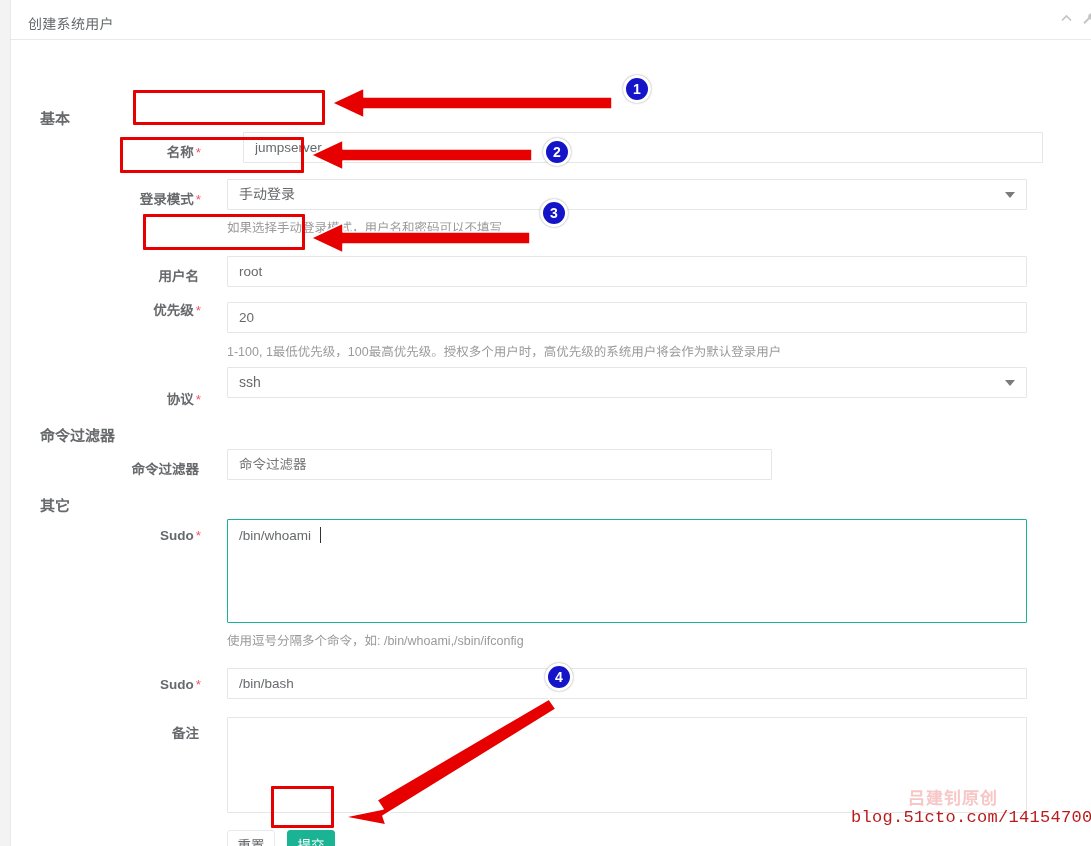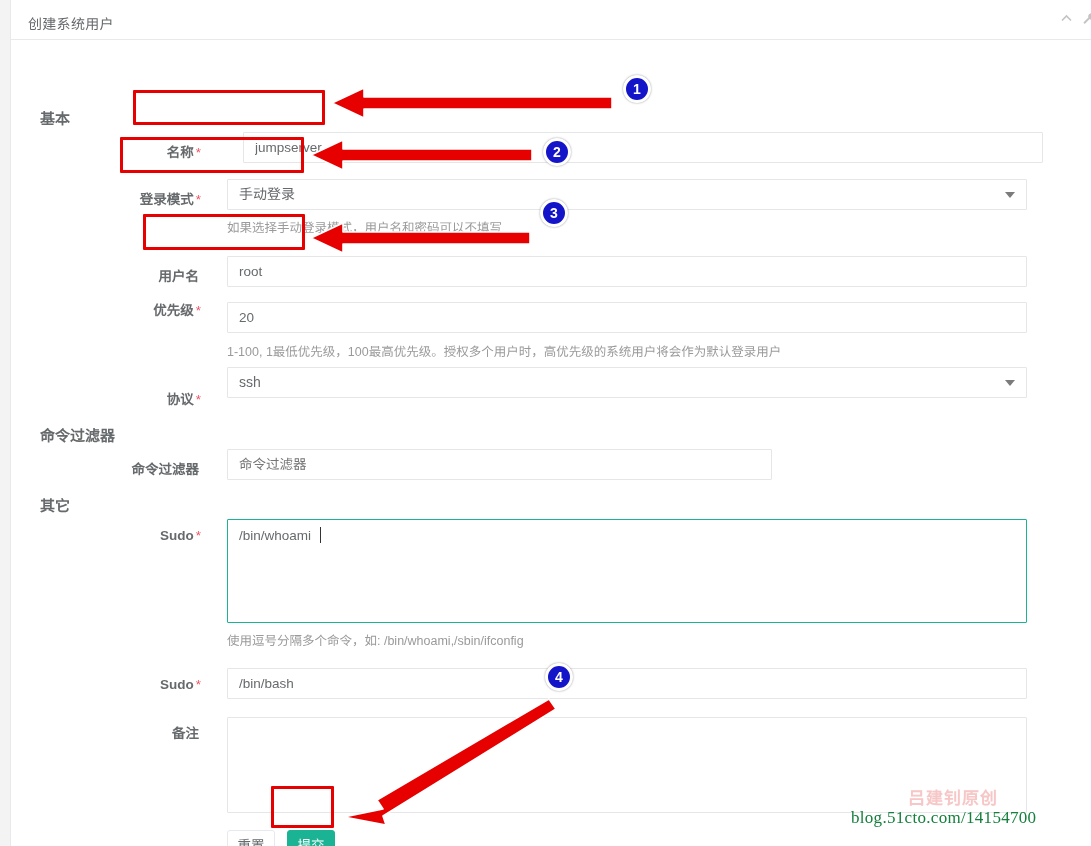--- a/index.html
+++ b/index.html
@@ -231,22 +231,22 @@
   .wm-cn {
     left: 897px; top: 744px;
     font-size: 17px;
     color: #f7c6c6;
     font-weight: bold;
     letter-spacing: 1px;
   }
   .wm-url {
     left: 840px; top: 768px;
     font-size: 17px;
-    color: #15803d;
-    font-family: Liberation Serif, serif;
+    color: #b91c1c;
+    font-family: Liberation Mono, monospace;
     letter-spacing: .3px;
   }
 </style>
 </head>
 <body>
 
 <div class="page">
   <div class="panel">
 
     <div class="panel-head">

